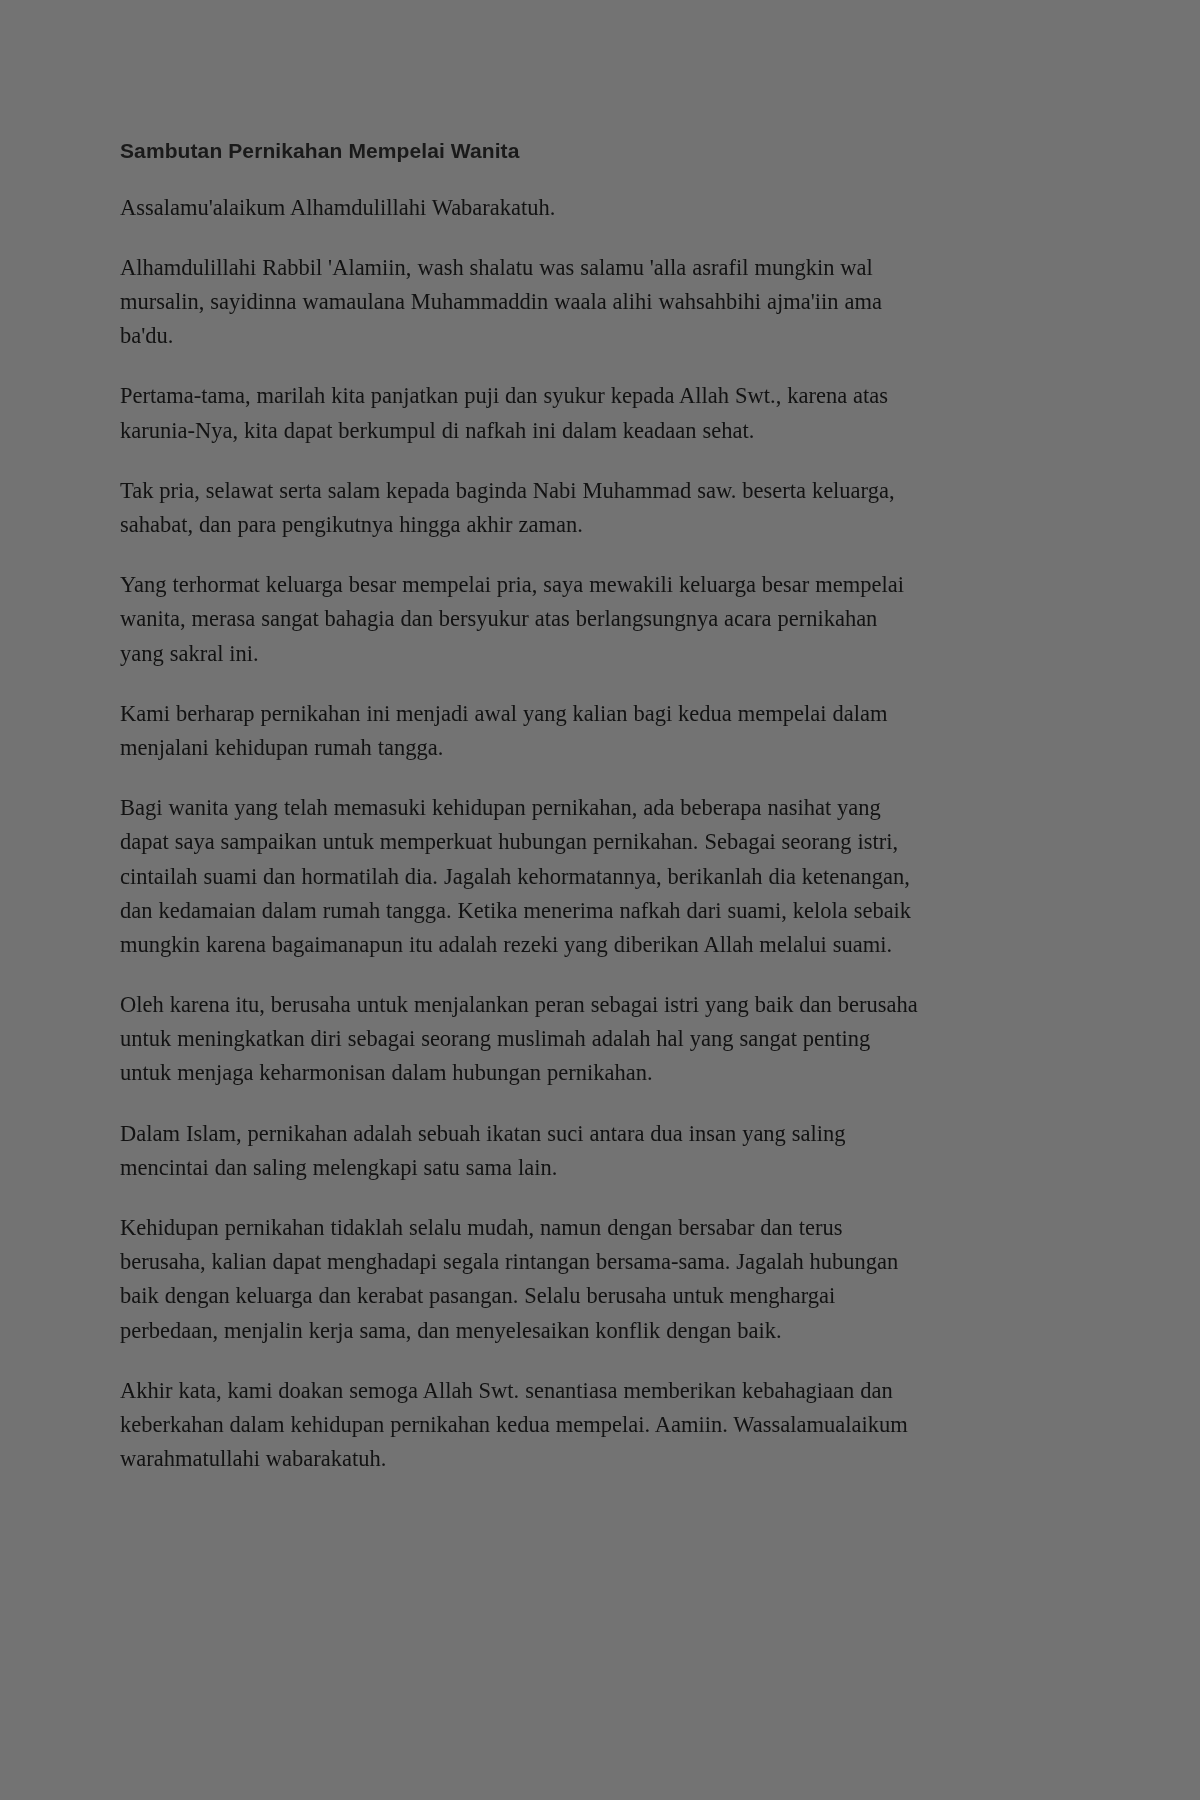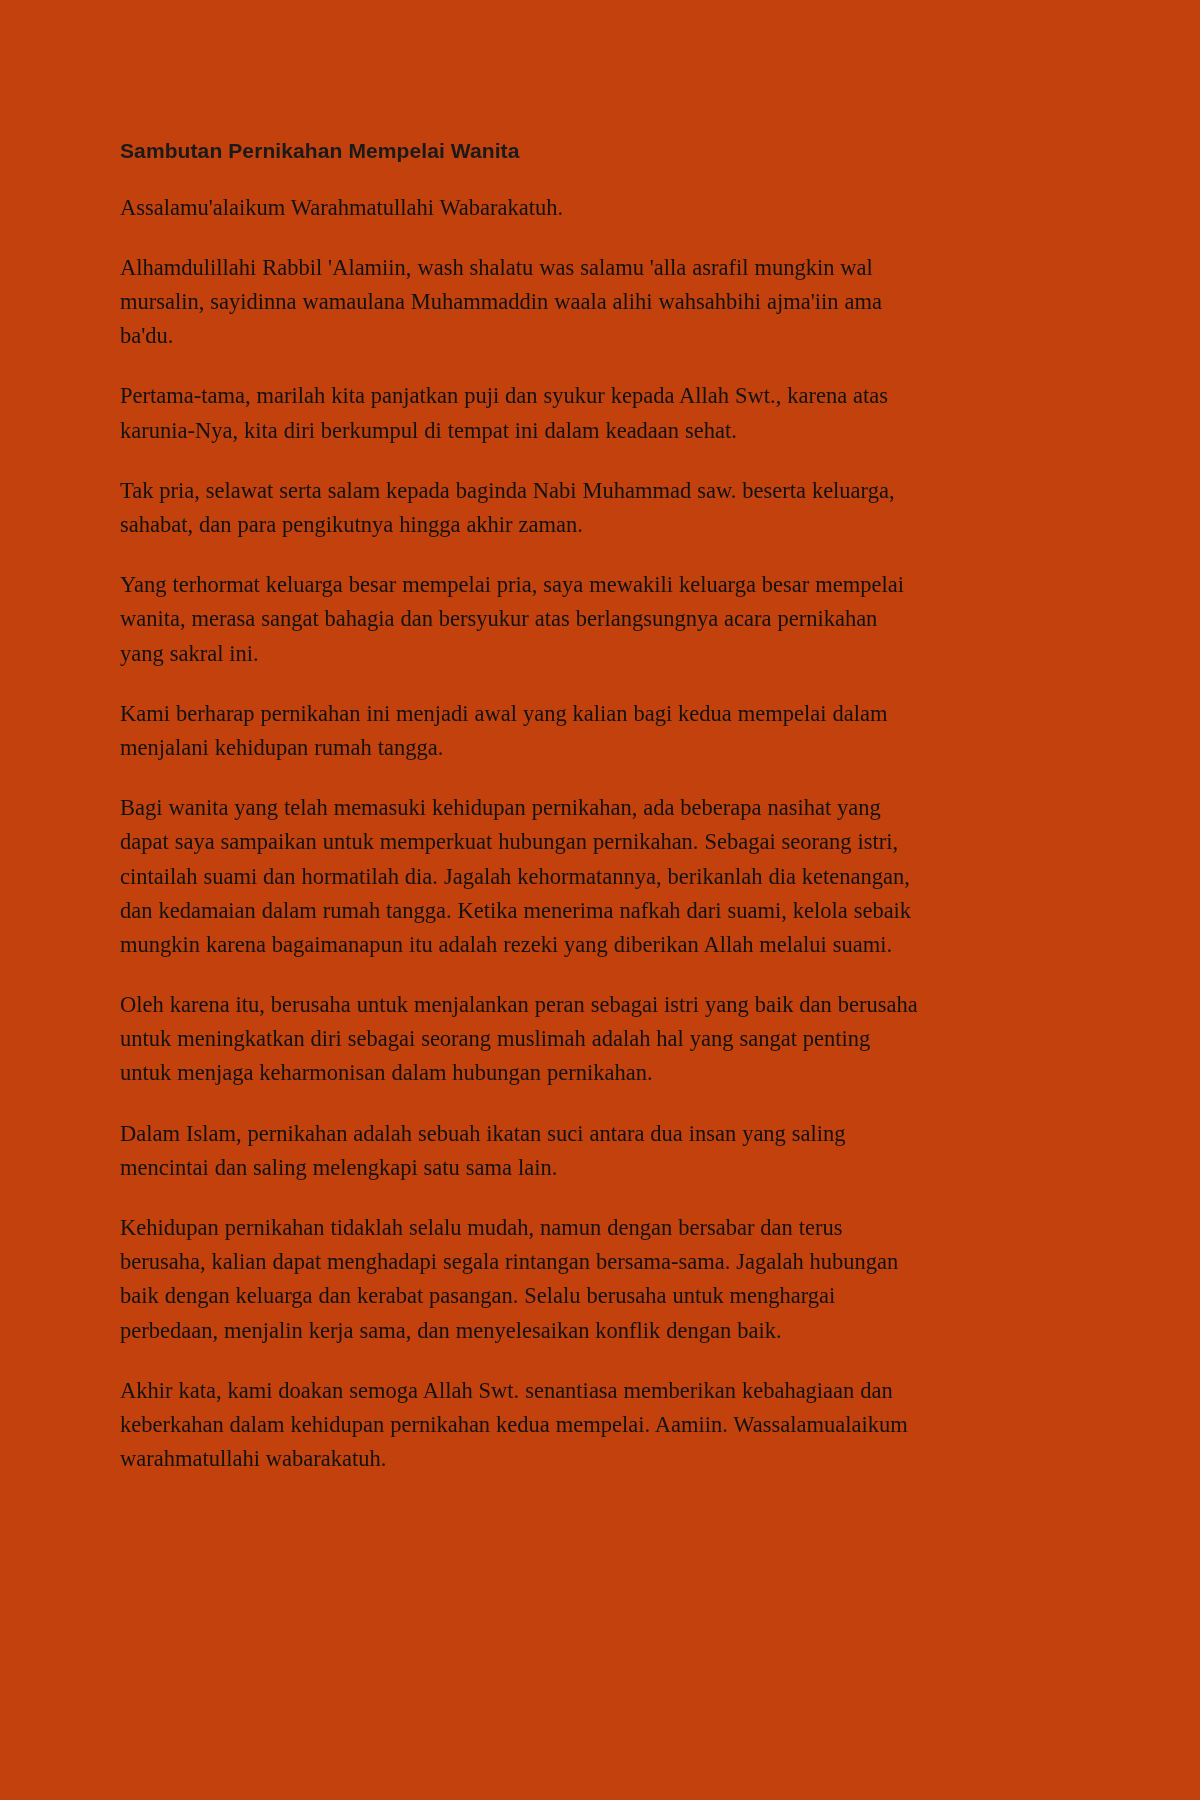--- a/index.html
+++ b/index.html
@@ -5,21 +5,21 @@
   html, body {
     margin: 0;
     padding: 0;
     background: #ffffff;
   }
 
   .page {
     position: relative;
     width: 1200px;
     height: 1800px;
-    background: #c2410c;
+    background: #737373;
     margin: 0 auto;
     overflow: hidden;
     box-sizing: border-box;
   }
 
   .content {
     position: absolute;
     left: 120px;
     top: 137px;
     width: 800px;
@@ -50,25 +50,25 @@
   }
 </style>
 </head>
 <body>
 
 <div class="page">
   <div class="content">
 
     <h1 class="doc-title">Sambutan Pernikahan Mempelai Wanita</h1>
 
-    <p class="para">Assalamu'alaikum Warahmatullahi Wabarakatuh.</p>
+    <p class="para">Assalamu'alaikum Alhamdulillahi Wabarakatuh.</p>
 
     <p class="para">Alhamdulillahi Rabbil 'Alamiin, wash shalatu was salamu 'alla asrafil mungkin wal mursalin, sayidinna wamaulana Muhammaddin waala alihi wahsahbihi ajma'iin ama ba'du.</p>
 
-    <p class="para">Pertama-tama, marilah kita panjatkan puji dan syukur kepada Allah Swt., karena atas karunia-Nya, kita diri berkumpul di tempat ini dalam keadaan sehat.</p>
+    <p class="para">Pertama-tama, marilah kita panjatkan puji dan syukur kepada Allah Swt., karena atas karunia-Nya, kita dapat berkumpul di nafkah ini dalam keadaan sehat.</p>
 
     <p class="para">Tak pria, selawat serta salam kepada baginda Nabi Muhammad saw. beserta keluarga, sahabat, dan para pengikutnya hingga akhir zaman.</p>
 
 
     <p class="para">Yang terhormat keluarga besar mempelai pria, saya mewakili keluarga besar mempelai wanita, merasa sangat bahagia dan bersyukur atas berlangsungnya acara pernikahan yang sakral ini.</p>
 
     <p class="para">Kami berharap pernikahan ini menjadi awal yang kalian bagi kedua mempelai dalam menjalani kehidupan rumah tangga.</p>
 
     <p class="para">Bagi wanita yang telah memasuki kehidupan pernikahan, ada beberapa nasihat yang dapat saya sampaikan untuk memperkuat hubungan pernikahan. Sebagai seorang istri, cintailah suami dan hormatilah dia. Jagalah kehormatannya, berikanlah dia ketenangan, dan kedamaian dalam rumah tangga. Ketika menerima nafkah dari suami, kelola sebaik mungkin karena bagaimanapun itu adalah rezeki yang diberikan Allah melalui suami.</p>
 

